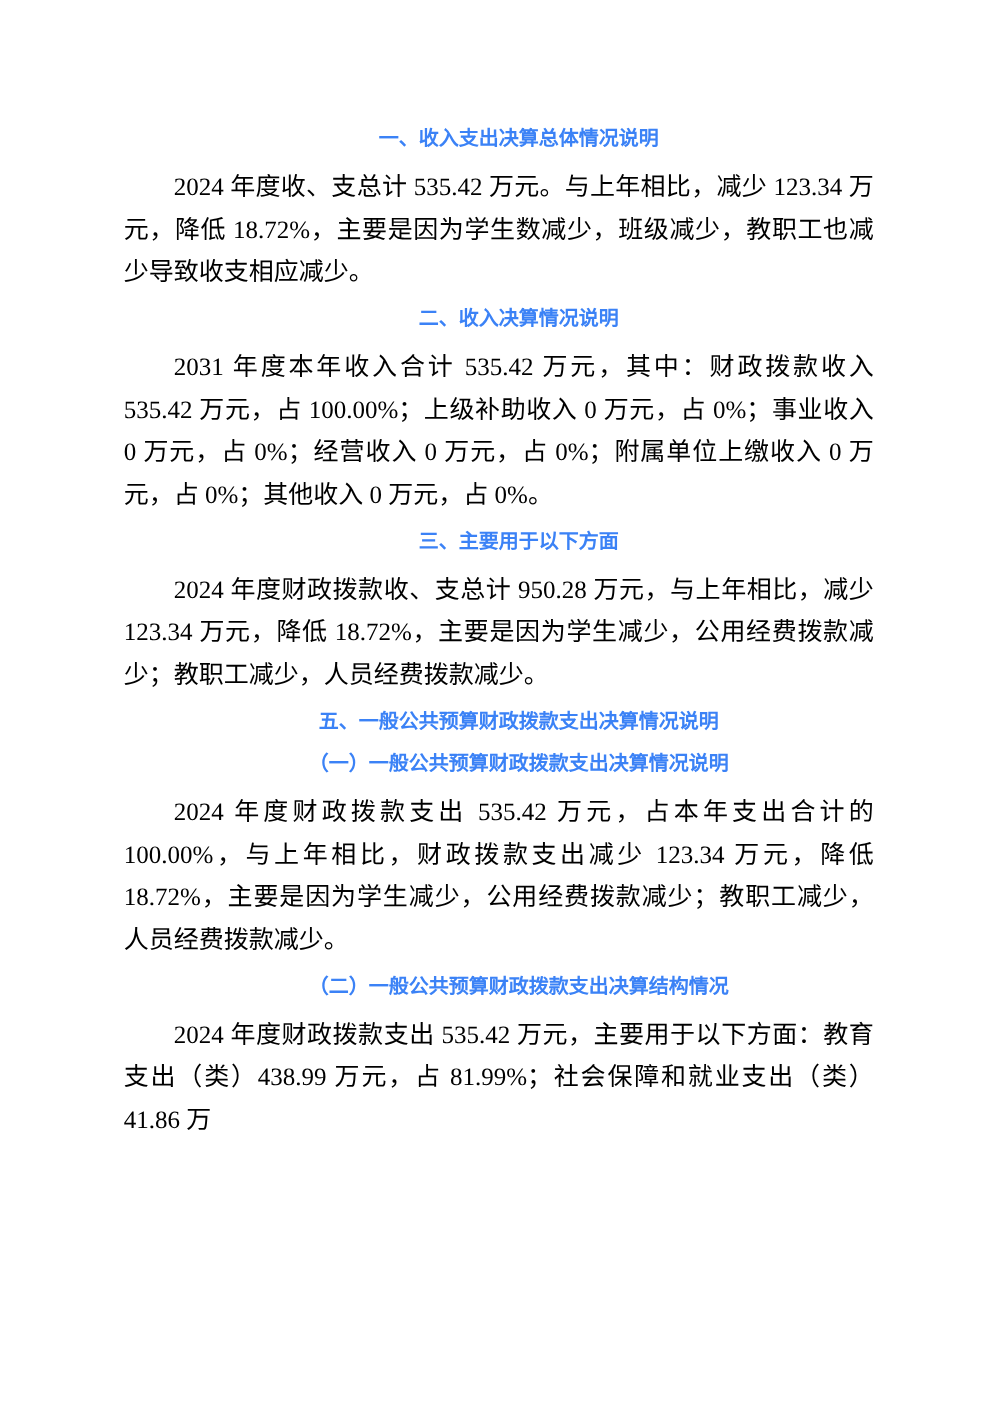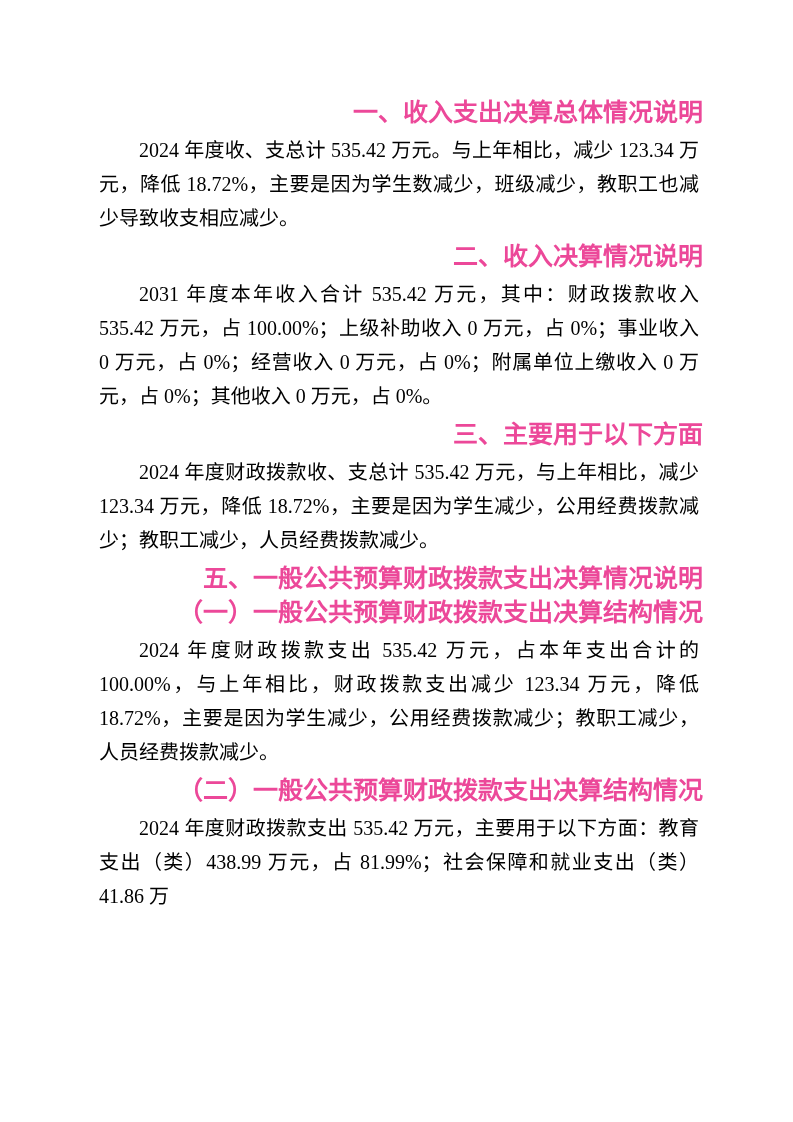--- a/index.html
+++ b/index.html
@@ -23,25 +23,25 @@
     font-size: 20px;
     line-height: 34px;
     text-align: justify;
     color: #000000;
   }
   .doc-heading {
     margin: 0;
     padding: 0;
     font-family: "Liberation Sans", "DejaVu Sans", sans-serif;
     font-weight: 700;
-    font-size: 25px;
+    font-size: 16px;
     line-height: 34px;
     text-indent: 2em;
-    text-align: right;
-    color: #ec4899;
+    text-align: center;
+    color: #3b82f6;
   }
   .doc-para {
     margin: 4px;
     padding: 0;
     font-family: "Liberation Serif", "DejaVu Serif", serif;
     font-weight: 400;
     font-size: 20px;
     line-height: 34px;
     text-indent: 2em;
     text-align: justify;
@@ -59,25 +59,25 @@
     <p class="doc-para">2024 年度收、支总计 535.42 万元。与上年相比，减少 123.34 万元，降低 18.72%，主要是因为学生数减少，班级减少，教职工也减少导致收支相应减少。</p>
 
     <h3 class="doc-heading">二、收入决算情况说明</h3>
 
     <p class="doc-para">2031 年度本年收入合计 535.42 万元，其中：财政拨款收入 535.42 万元，占 100.00%；上级补助收入 0 万元，占 0%；事业收入 0 万元，占 0%；经营收入 0 万元，占 0%；附属单位上缴收入 0 万元，占 0%；其他收入 0 万元，占 0%。</p>
 
     <h3 class="doc-heading">三、主要用于以下方面</h3>
 
 
 
-    <p class="doc-para">2024 年度财政拨款收、支总计 535.42 万元，与上年相比，减少 123.34 万元，降低 18.72%，主要是因为学生减少，公用经费拨款减少；教职工减少，人员经费拨款减少。</p>
+    <p class="doc-para">2024 年度财政拨款收、支总计 950.28 万元，与上年相比，减少 123.34 万元，降低 18.72%，主要是因为学生减少，公用经费拨款减少；教职工减少，人员经费拨款减少。</p>
 
     <h3 class="doc-heading">五、一般公共预算财政拨款支出决算情况说明</h3>
 
-    <h3 class="doc-heading">（一）一般公共预算财政拨款支出决算结构情况</h3>
+    <h3 class="doc-heading">（一）一般公共预算财政拨款支出决算情况说明</h3>
 
     <p class="doc-para">2024 年度财政拨款支出 535.42 万元，占本年支出合计的 100.00%，与上年相比，财政拨款支出减少 123.34 万元，降低 18.72%，主要是因为学生减少，公用经费拨款减少；教职工减少，人员经费拨款减少。</p>
 
     <h3 class="doc-heading">（二）一般公共预算财政拨款支出决算结构情况</h3>
 
     <p class="doc-para">2024 年度财政拨款支出 535.42 万元，主要用于以下方面：教育支出（类）438.99 万元，占 81.99%；社会保障和就业支出（类）41.86 万</p>
 
   </div>
 </div>
 

